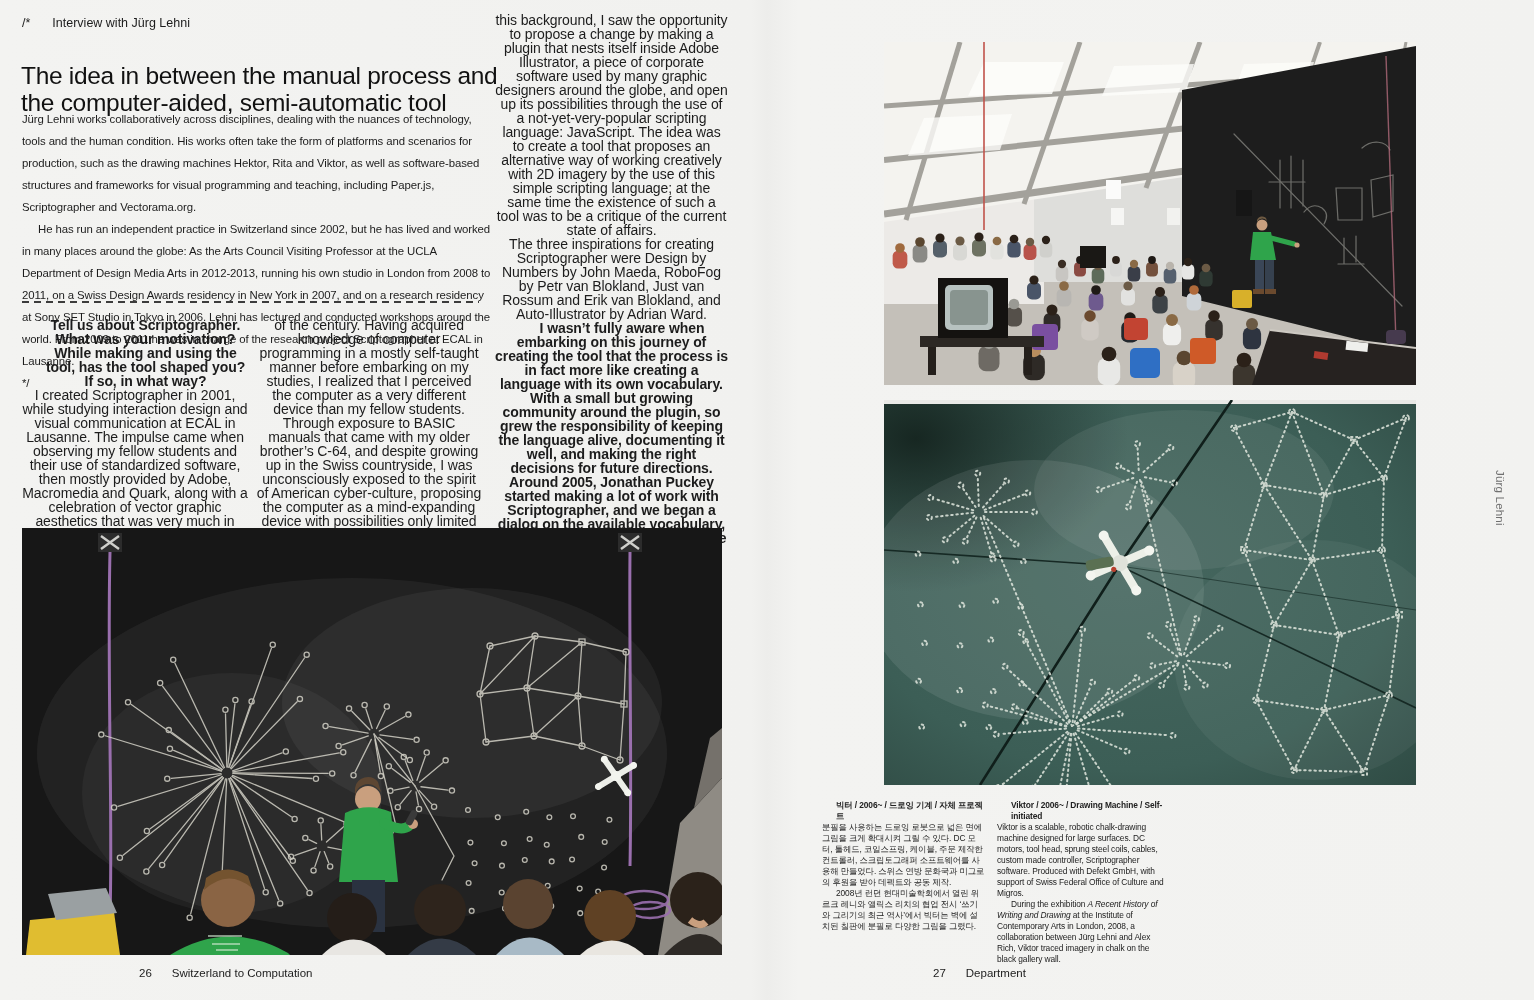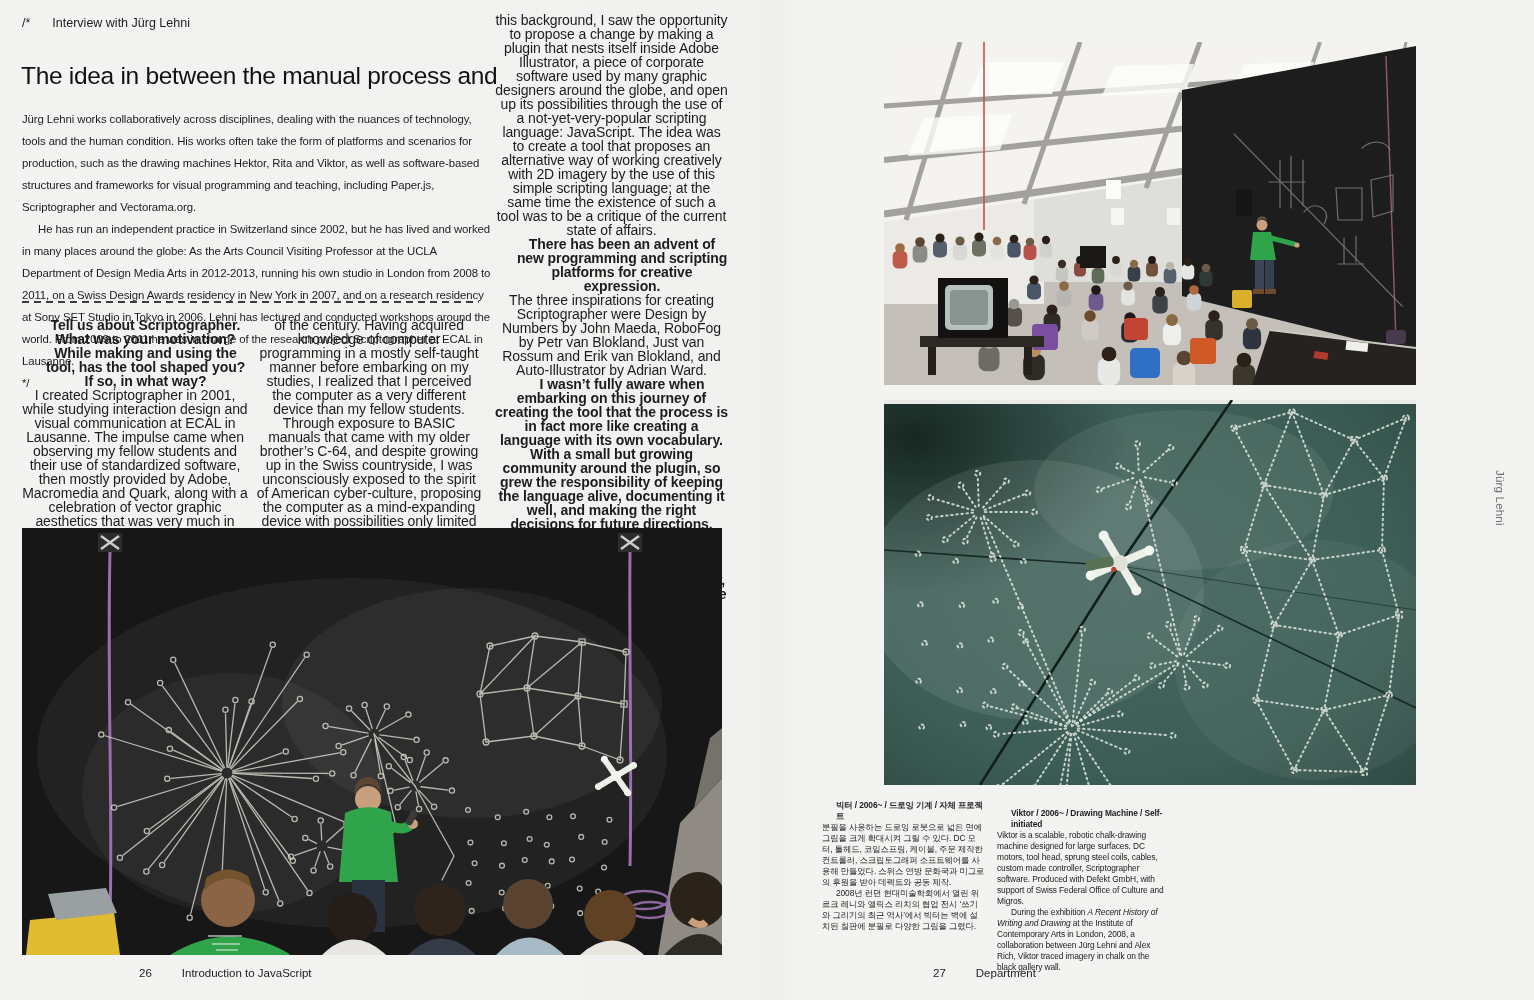--- a/index.html
+++ b/index.html
@@ -39,60 +39,59 @@
   .chalk{stroke:#d9d7cc;fill:none;opacity:.82;stroke-width:1.3;stroke-linecap:round;}
   .chalk3{stroke:#dce3da;fill:none;opacity:.88;stroke-width:2;stroke-linecap:round;stroke-dasharray:1.5 3.6;}
   .sketch{stroke:#cfcfc6;fill:none;opacity:.45;stroke-width:1.2;stroke-linecap:round;}
 
   
   .caption{position:absolute;top:800px;font-size:8.4px;line-height:11px;letter-spacing:-0.1px;color:#222;}
   .caption p{margin:0;}
   .caption .cap-title{font-weight:bold;padding-left:14px;}
   .caption .cap-indent{text-indent:14px;}
   .caption-kr{left:822px;width:163px;}
-  .caption-en{left:997px;width:168px;margin-top:8px;}
+  .caption-en{left:997px;width:168px;}
 
   
-  .footer{position:absolute;top:967px;font-size:11.5px;display:flex;gap:30px;}
+  .footer{position:absolute;top:967px;font-size:11.5px;display:flex;gap:20px;}
   .footer-left{left:139px;}
   .footer-right{left:933px;}
   .side-label{position:absolute;left:1494px;top:470px;font-size:11.5px;color:#707070;
     writing-mode:vertical-rl;letter-spacing:0.2px;}
 </style>
 </head>
 <body>
 
 <div class="spread">
 
   <div class="header-row">
     <span>/*</span>
     <span>Interview with Jürg Lehni</span>
   </div>
 
   <h1 class="title"><span>The idea in between the manual process and</span><br>
-  </h1>
+  <span>the computer-aided, semi-automatic tool</span></h1>
 
   <div class="intro">
     <p>Jürg Lehni works collaboratively across disciplines, dealing with the nuances of technology, tools and the human condition. His works often take the form of platforms and scenarios for production, such as the drawing machines Hektor, Rita and Viktor, as well as software-based structures and frameworks for visual programming and teaching, including Paper.js, Scriptographer and Vectorama.org.</p>
     <p class="indent">He has run an independent practice in Switzerland since 2002, but he has lived and worked in many places around the globe: As the Arts Council Visiting Professor at the UCLA Department of Design Media Arts in 2012-2013, running his own studio in London from 2008 to 2011, on a Swiss Design Awards residency in New York in 2007, and on a research residency at Sony SET Studio in Tokyo in 2006. Lehni has lectured and conducted workshops around the world. From 2009 to 2011 he was in charge of the research project Scriptographer at ECAL in Lausanne.</p>
     <p class="comment-close">*/</p>
   </div>
 
   <div class="dashed-rule"></div>
 
   <div class="col col-1">
     <p class="question">Tell us about Scriptographer. What was your motivation? While making and using the tool, has the tool shaped you? If so, in what way?</p>
     <p>I created Scriptographer in 2001, while studying interaction design and visual communication at ECAL in Lausanne. The impulse came when observing my fellow students and their use of standardized software, then mostly provided by Adobe, Macromedia and Quark, along with a celebration of vector graphic aesthetics that was very much in fashion at the turn</p>
   </div>
   <div class="col col-2">
     <p>of the century. Having acquired knowledge of computer programming in a mostly self-taught manner before embarking on my studies, I realized that I perceived the computer as a very different device than my fellow students. Through exposure to BASIC manuals that came with my older brother’s C-64, and despite growing up in the Swiss countryside, I was unconsciously exposed to the spirit of American cyber-culture, proposing the computer as a mind-expanding device with possibilities only limited by the current state of technology. Equipped with</p>
   </div>
   <div class="col col-3">
     <p>this background, I saw the opportunity to propose a change by making a plugin that nests itself inside Adobe Illustrator, a piece of corporate software used by many graphic designers around the globe, and open up its possibilities through the use of a not-yet-very-popular scripting language: JavaScript. The idea was to create a tool that proposes an alternative way of working creatively with 2D imagery by the use of this simple scripting language; at the same time the existence of such a tool was to be a critique of the current state of affairs.</p>
-    <p class="question">There has been an advent of new programming and scripting platforms for creative expression.</p>
     <p>The three inspirations for creating Scriptographer were Design by Numbers by John Maeda, RoboFog by Petr van Blokland, Just van Rossum and Erik van Blokland, and Auto-Illustrator by Adrian Ward.</p>
     <p class="indent-first">I wasn’t fully aware when embarking on this journey of creating the tool that the process is in fact more like creating a language with its own vocabulary. With a small but growing community around the plugin, so grew the responsibility of keeping the language alive, documenting it well, and making the right decisions for future directions. Around 2005, Jonathan Puckey started making a lot of work with Scriptographer, and we began a dialog on the available vocabulary, features and documentation. Three years later,</p>
   </div>
 
   <figure class="photo photo-lecture">
     <svg width="700" height="427" viewBox="0 0 700 427">
       <rect width="700" height="427" fill="#171717"></rect>
 
       <ellipse cx="330" cy="225" rx="315" ry="175" fill="#ffffff" opacity="0.05"></ellipse>
       <ellipse cx="450" cy="175" rx="190" ry="115" fill="#ffffff" opacity="0.05"></ellipse>
@@ -362,21 +361,21 @@
             <circle cx="676" cy="372" r="28" fill="#2b221a"></circle>
             <path d="M642,427 q34,-36 58,-10 l0,10 z" fill="#2e2a26"></path>
             <path d="M668,392 q10,8 16,2" stroke="#c99f7e" stroke-width="7" fill="none"></path>
           </g>
       </g>
     </svg>
   </figure>
 
   <div class="footer footer-left">
     <span>26</span>
-    <span>Introduction to JavaScript</span>
+    <span>Switzerland to Computation</span>
   </div>
 
   <figure class="photo photo-gallery">
     <svg width="532" height="343" viewBox="0 0 532 343">
       <rect width="532" height="343" fill="#c4c0b9"></rect>
       <rect x="0" y="0" width="160" height="262" fill="#eceae7"></rect>
       <rect x="150" y="58" width="185" height="182" fill="#dededb"></rect>
 
       <g>
         <polygon points="0,0 532,0 532,100 0,180" fill="#f4f3ef"></polygon>

